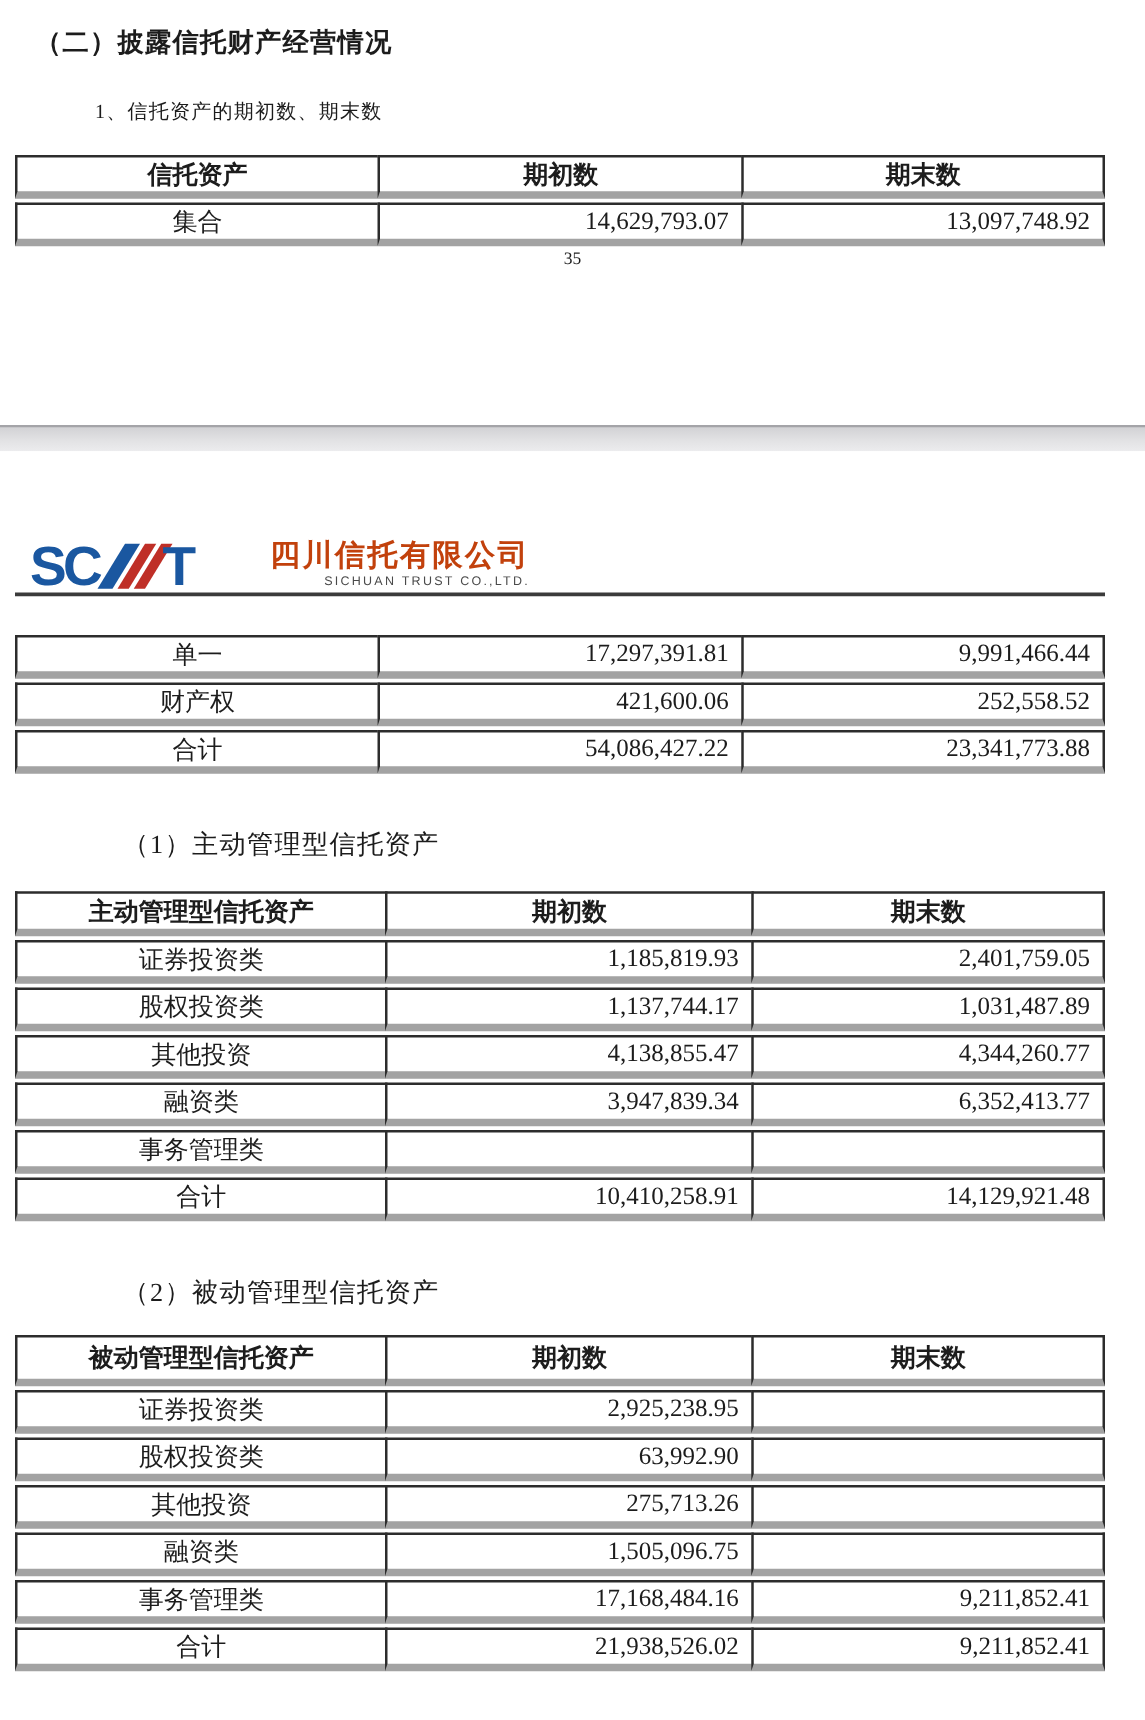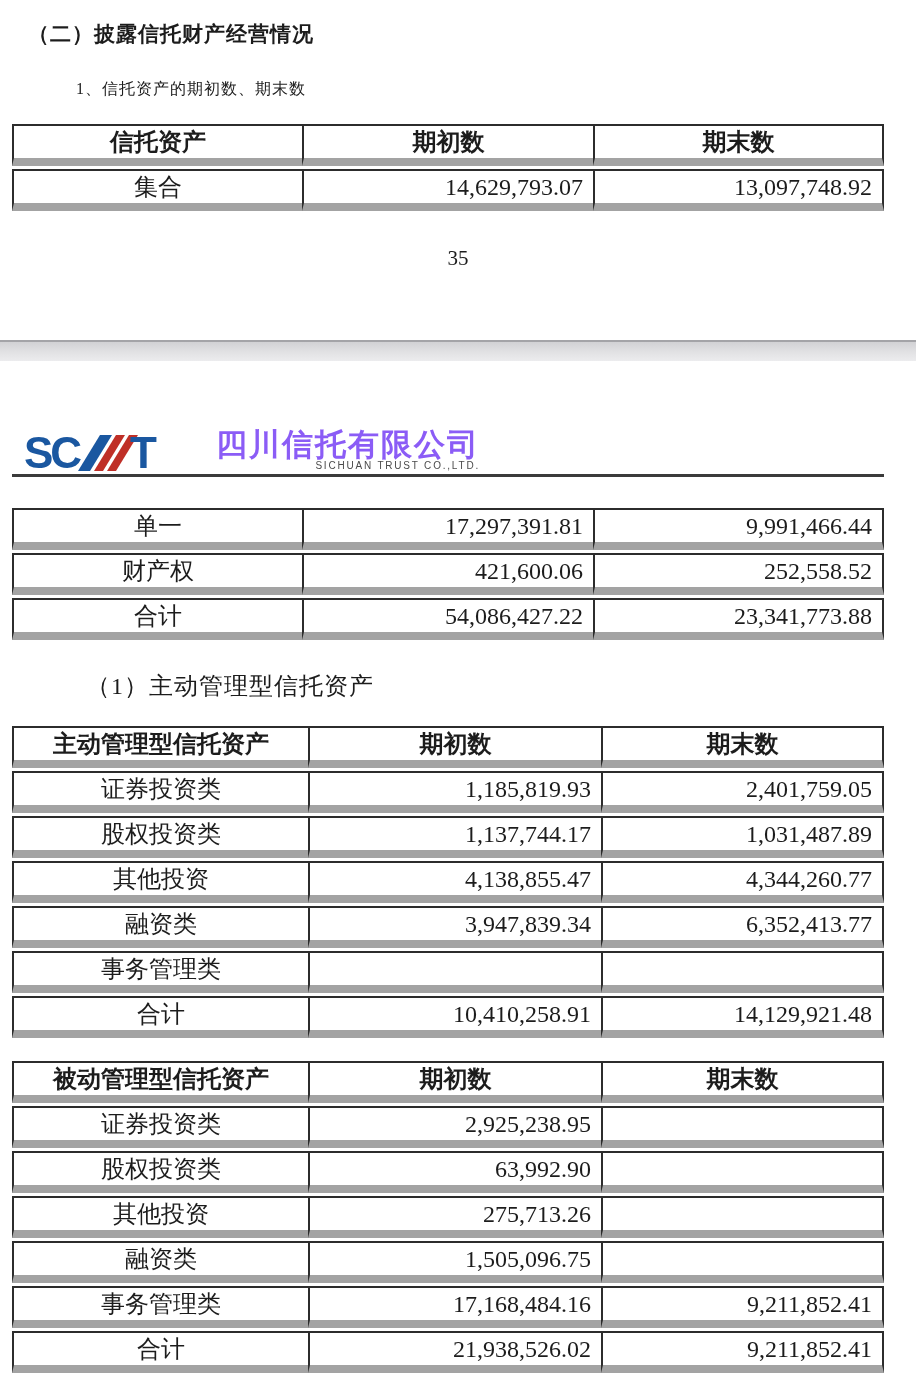--- a/index.html
+++ b/index.html
@@ -13,30 +13,30 @@
   .page-gap {
     height:21px; box-sizing:border-box;
     border-top:2px solid #a4a4a8;
     background:linear-gradient(180deg,#d2d2d5 0%, #e2e2e4 55%, #ececee 100%);
   }
   .page2 { height:1073px; }
   .bottom-gap { height:10px; background:#e7e7e9; border-top:1px solid #d2d2d4; }
 
   .h-main { font-size:21px; font-weight:bold; margin:0; padding:20px 0 0 28px; letter-spacing:1px; }
   .h-sub  { font-size:16px; margin:0; padding:31px 0 0 76px; letter-spacing:1px; }
-  .h-num  { font-size:24px; margin:0; letter-spacing:1px; padding-left:86px; }
-  .pagenum { text-align:center; font-size:21px; margin-top:32px; }
+  .h-num  { font-size:21px; margin:12px; letter-spacing:1px; padding-left:86px; }
+  .pagenum { text-align:center; font-size:14px; }
 
   table.doc { border-collapse:separate; border-spacing:0 3px; table-layout:fixed;
               width:872px; margin-left:12px; }
   table.doc td {
-    border-top:2px solid #2c2c2c; border-bottom:8px solid #a3a3a3;
+    border-top:2px solid #2c2c2c; border-bottom:6px solid #a3a3a3;
     border-left:2px solid #2c2c2c;
     padding:0 10px; box-sizing:border-box; vertical-align:middle;
-    font-size:24px; overflow:hidden; white-space:nowrap;
+    font-size:20px; overflow:hidden; white-space:nowrap;
   }
   table.doc td:last-child { border-right:2px solid #2c2c2c; }
   td.lbl { text-align:center; }
   td.num { text-align:right; }
   tr.head td { font-weight:bold; text-align:center; }
   td.bold { font-weight:normal; }
 
   .t1 td  { height:31px; }
   .t1b td { height:31px; }
   .t2 td  { height:30px; }
@@ -46,21 +46,21 @@
 
   .mt-t1   { margin-top:21px; }
   .mt-t1b  { margin-top:28px; }
   .mt-h1   { padding-top:27px; }
   .mt-t2   { margin-top:21px; }
   .mt-h2   { padding-top:28px; }
   .mt-t3   { margin-top:17px; }
 
   .logo-row { display:flex; align-items:flex-start; margin:72px 0 0 24px; height:40px; }
   .logo-text { margin-left:14px; font-family:"Liberation Sans","DejaVu Sans",sans-serif; }
-  .logo-cn { font-size:31px; font-weight:bold; color:#8b5cf6; letter-spacing:2px; line-height:24px; }
+  .logo-cn { font-size:24px; font-weight:bold; color:#c2410c; letter-spacing:2px; line-height:24px; }
   .logo-en { font-size:10px; font-weight:normal; color:#4a4a4a; letter-spacing:1.8px; margin-top:3px;text-align:right; }
   .logo-rule { width:872px; height:3px; background:#3b3b3b; margin:1px 0 0 12px; }
 </style>
 </head>
 <body>
 
 <div class="page page1">
   <h1 class="h-main">（二）披露信托财产经营情况</h1>
   <div class="h-sub">1、信托资产的期初数、期末数</div>
 
@@ -173,20 +173,21 @@
       <td class="num"></td>
     </tr>
     <tr>
       <td class="lbl bold">合计</td>
       <td class="num">10,410,258.91</td>
       <td class="num">14,129,921.48</td>
     </tr>
   </tbody>
     </table>
 
+  <div class="h-num mt-h2">（2）被动管理型信托资产</div>
 
   <table class="doc t3 mt-t3">
     <colgroup>
         <col style="width:296px">
         <col style="width:293px">
         <col style="width:283px">
       </colgroup>
     <tbody>
         <tr class="head">
       <td>被动管理型信托资产</td>

